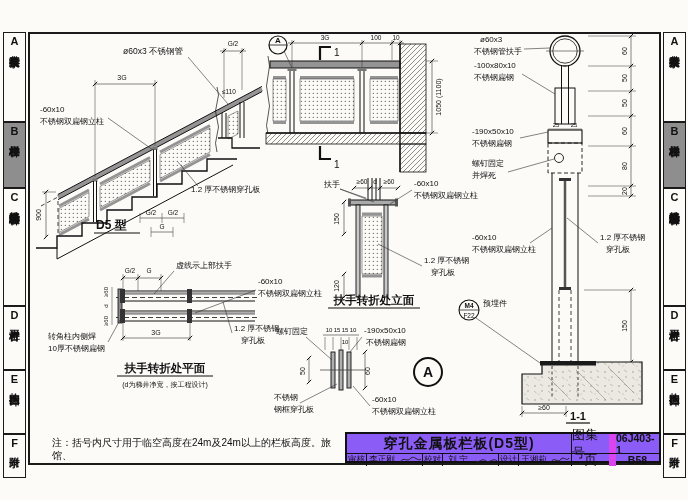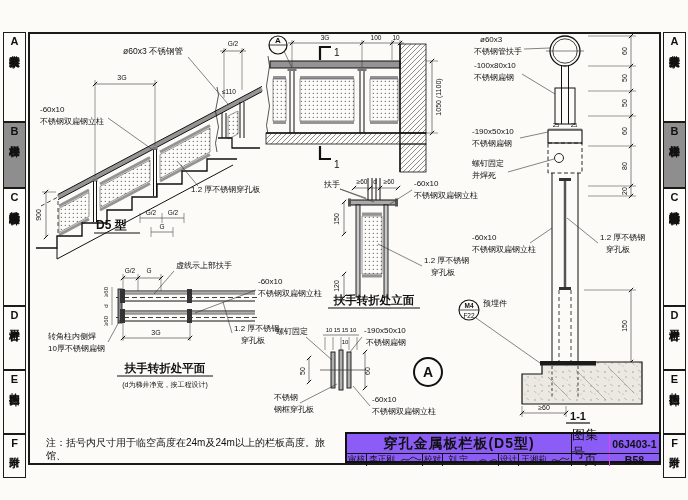--- a/index.html
+++ b/index.html
@@ -6,30 +6,30 @@
   .page{position:relative;width:688px;height:500px;background:#fcfbf8;font-family:"Liberation Sans",sans-serif;overflow:hidden;}
   .frame{position:absolute;left:28px;top:32px;width:633px;height:433px;border:2.5px solid #1b1b1b;box-sizing:border-box;background:#fcfbf8;}
   .drawing-svg{position:absolute;left:28px;top:32px;}
   
   .tab{position:absolute;width:23px;border:1.8px solid #1b1b1b;box-sizing:border-box;background:#fcfbf8;
        display:flex;flex-direction:column;align-items:center;padding-top:2px;color:#111;}
   .tab .letter{font-size:11px;font-weight:bold;line-height:12px;}
   .tab .vlabel{writing-mode:vertical-rl;text-orientation:upright;font-size:10.5px;font-weight:bold;line-height:13px;letter-spacing:0.5px;}
   .tab.active{background:#8e8e8e;}
   
-  .note{position:absolute;left:46px;top:437px;width:298px;font-size:10px;line-height:12.5px;color:#111;}
+  .note{position:absolute;left:52px;top:437px;width:298px;font-size:10px;line-height:12.5px;color:#111;}
   .note .l2{display:block;padding-left:20px;}
   
   .tblock{position:absolute;left:345px;top:432px;width:316px;height:31px;border:2px solid #111;box-sizing:border-box;background:#8b5cf6;display:flex;flex-direction:column;}
   .trow1{display:flex;height:19px;border-bottom:1px solid #111;}
   .trow2{display:flex;height:12px;flex:1;}
   .tcell{display:flex;align-items:center;justify-content:center;color:#111;box-sizing:border-box;}
   .ttitle{flex:1;font-size:14px;font-weight:bold;letter-spacing:1px;}
   .tlabel{width:38px;border-left:1px solid #111;font-size:13px;}
-  .tval{width:50px;border-left:1px solid #d946ef;font-size:10.5px;font-weight:bold;}
+  .tval{width:50px;border-left:7px solid #d946ef;font-size:10.5px;font-weight:bold;}
   .sm{font-size:8.5px;}
   .c-lab{width:20px;border-right:1px solid #111;}
   .c-name{width:30px;}
   .c-sig{width:26px;border-right:1px solid #111;}
   .last{border-right:none;}
   svg text{fill:#111;}
 </style>
 </head>
 <body>
 

